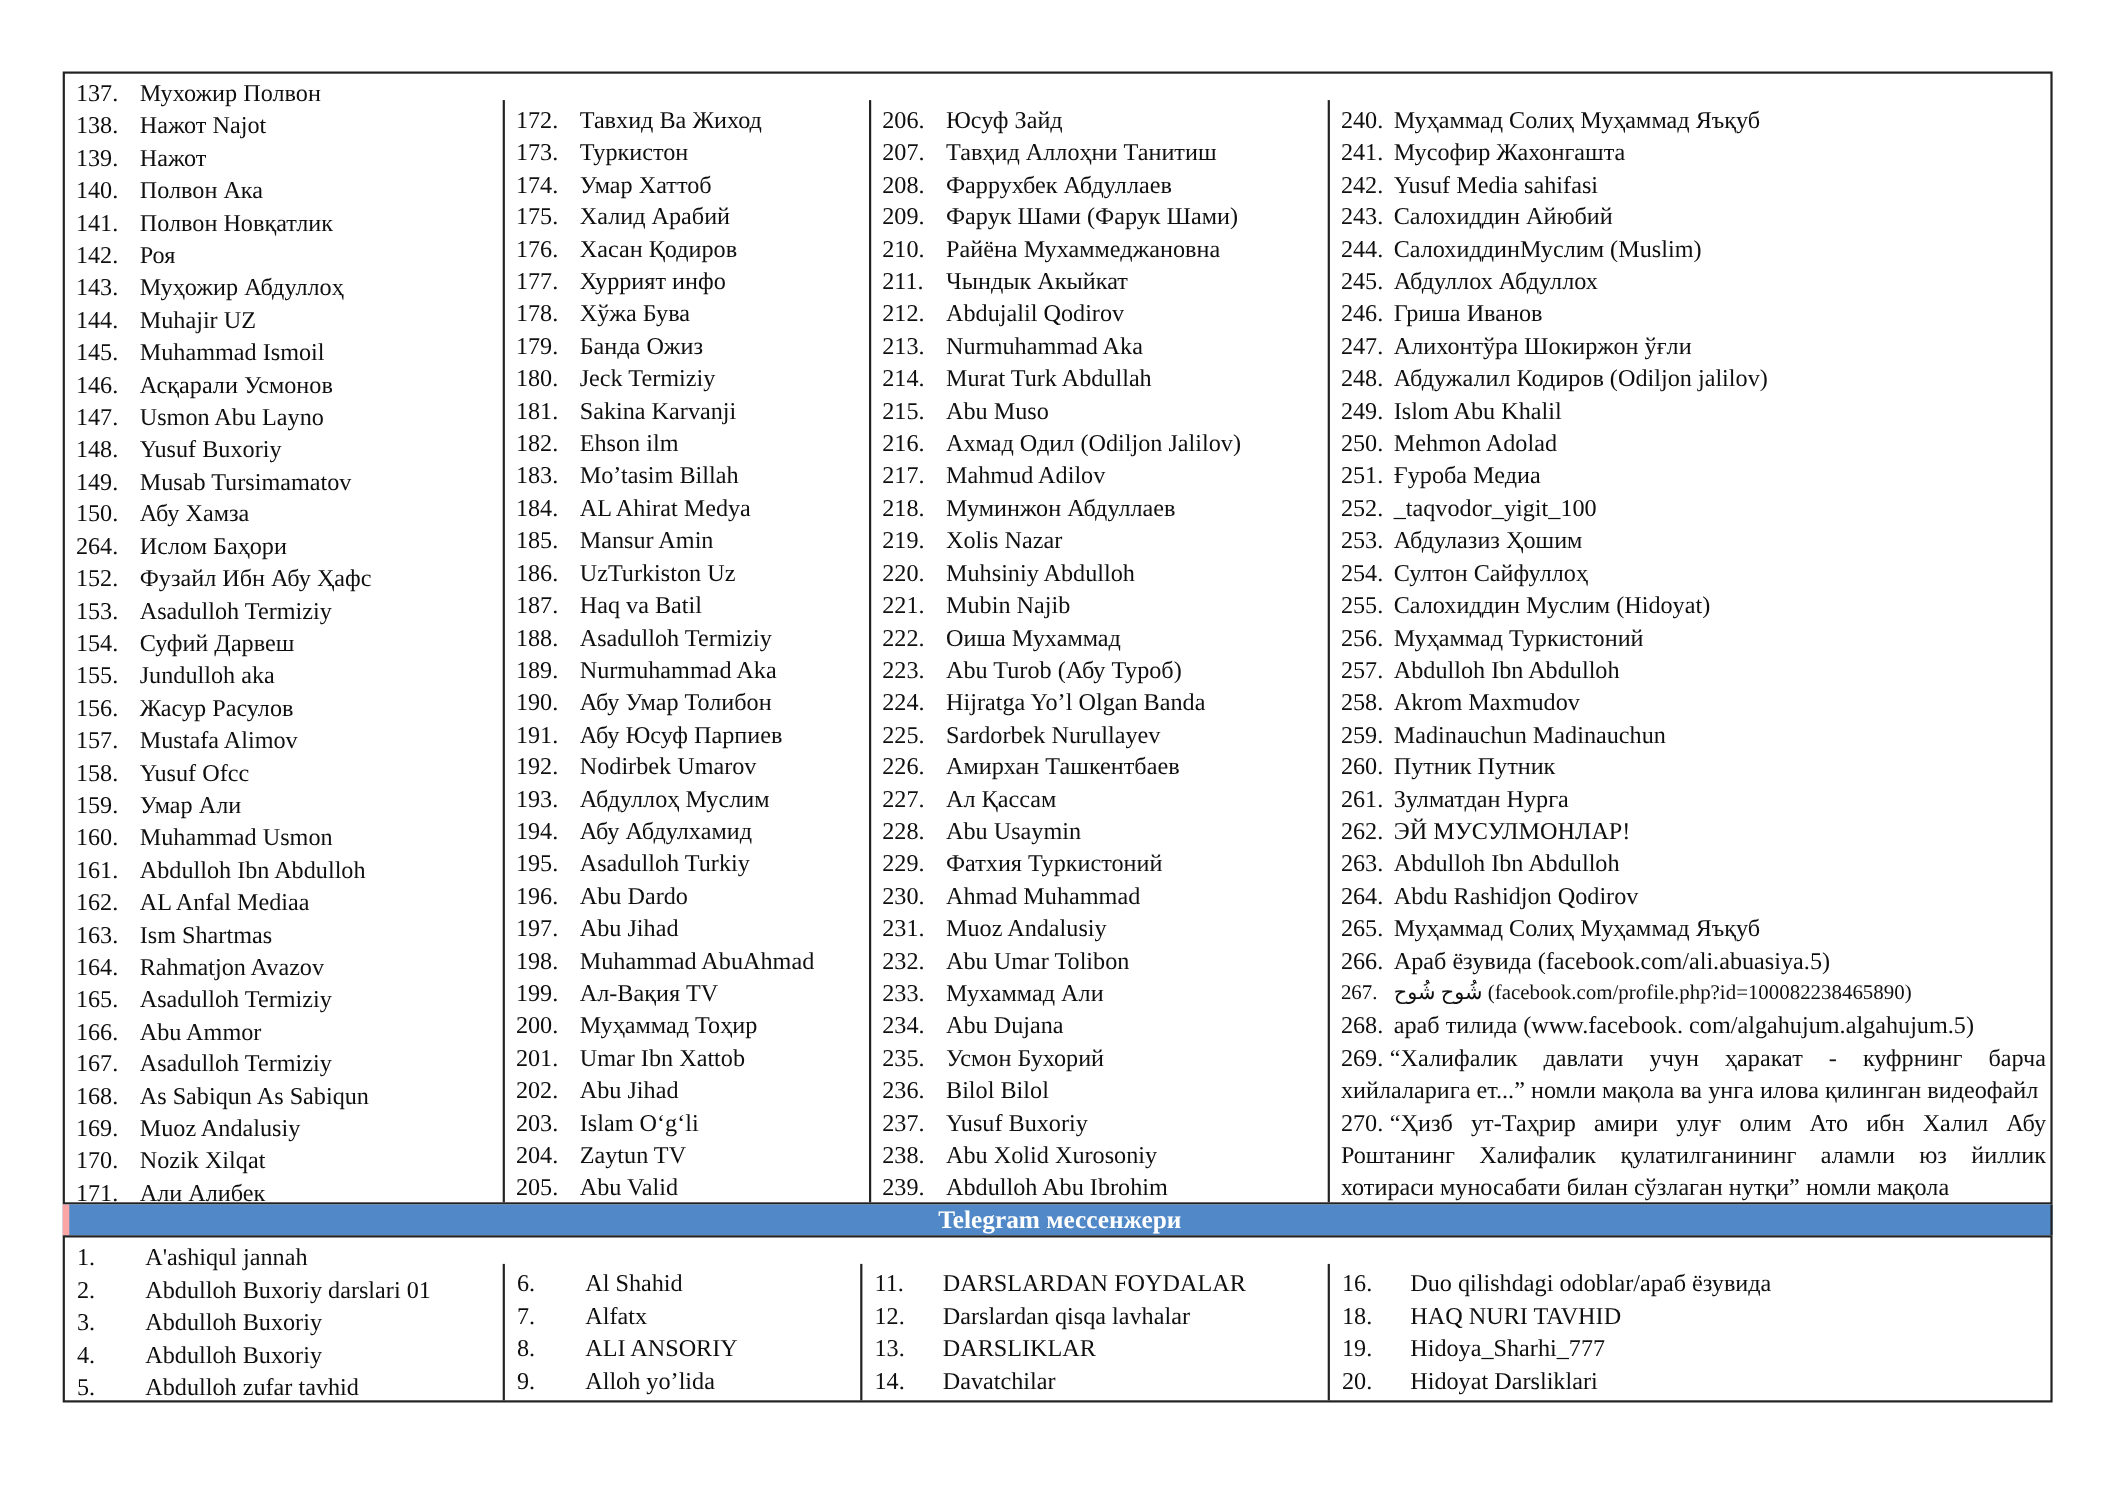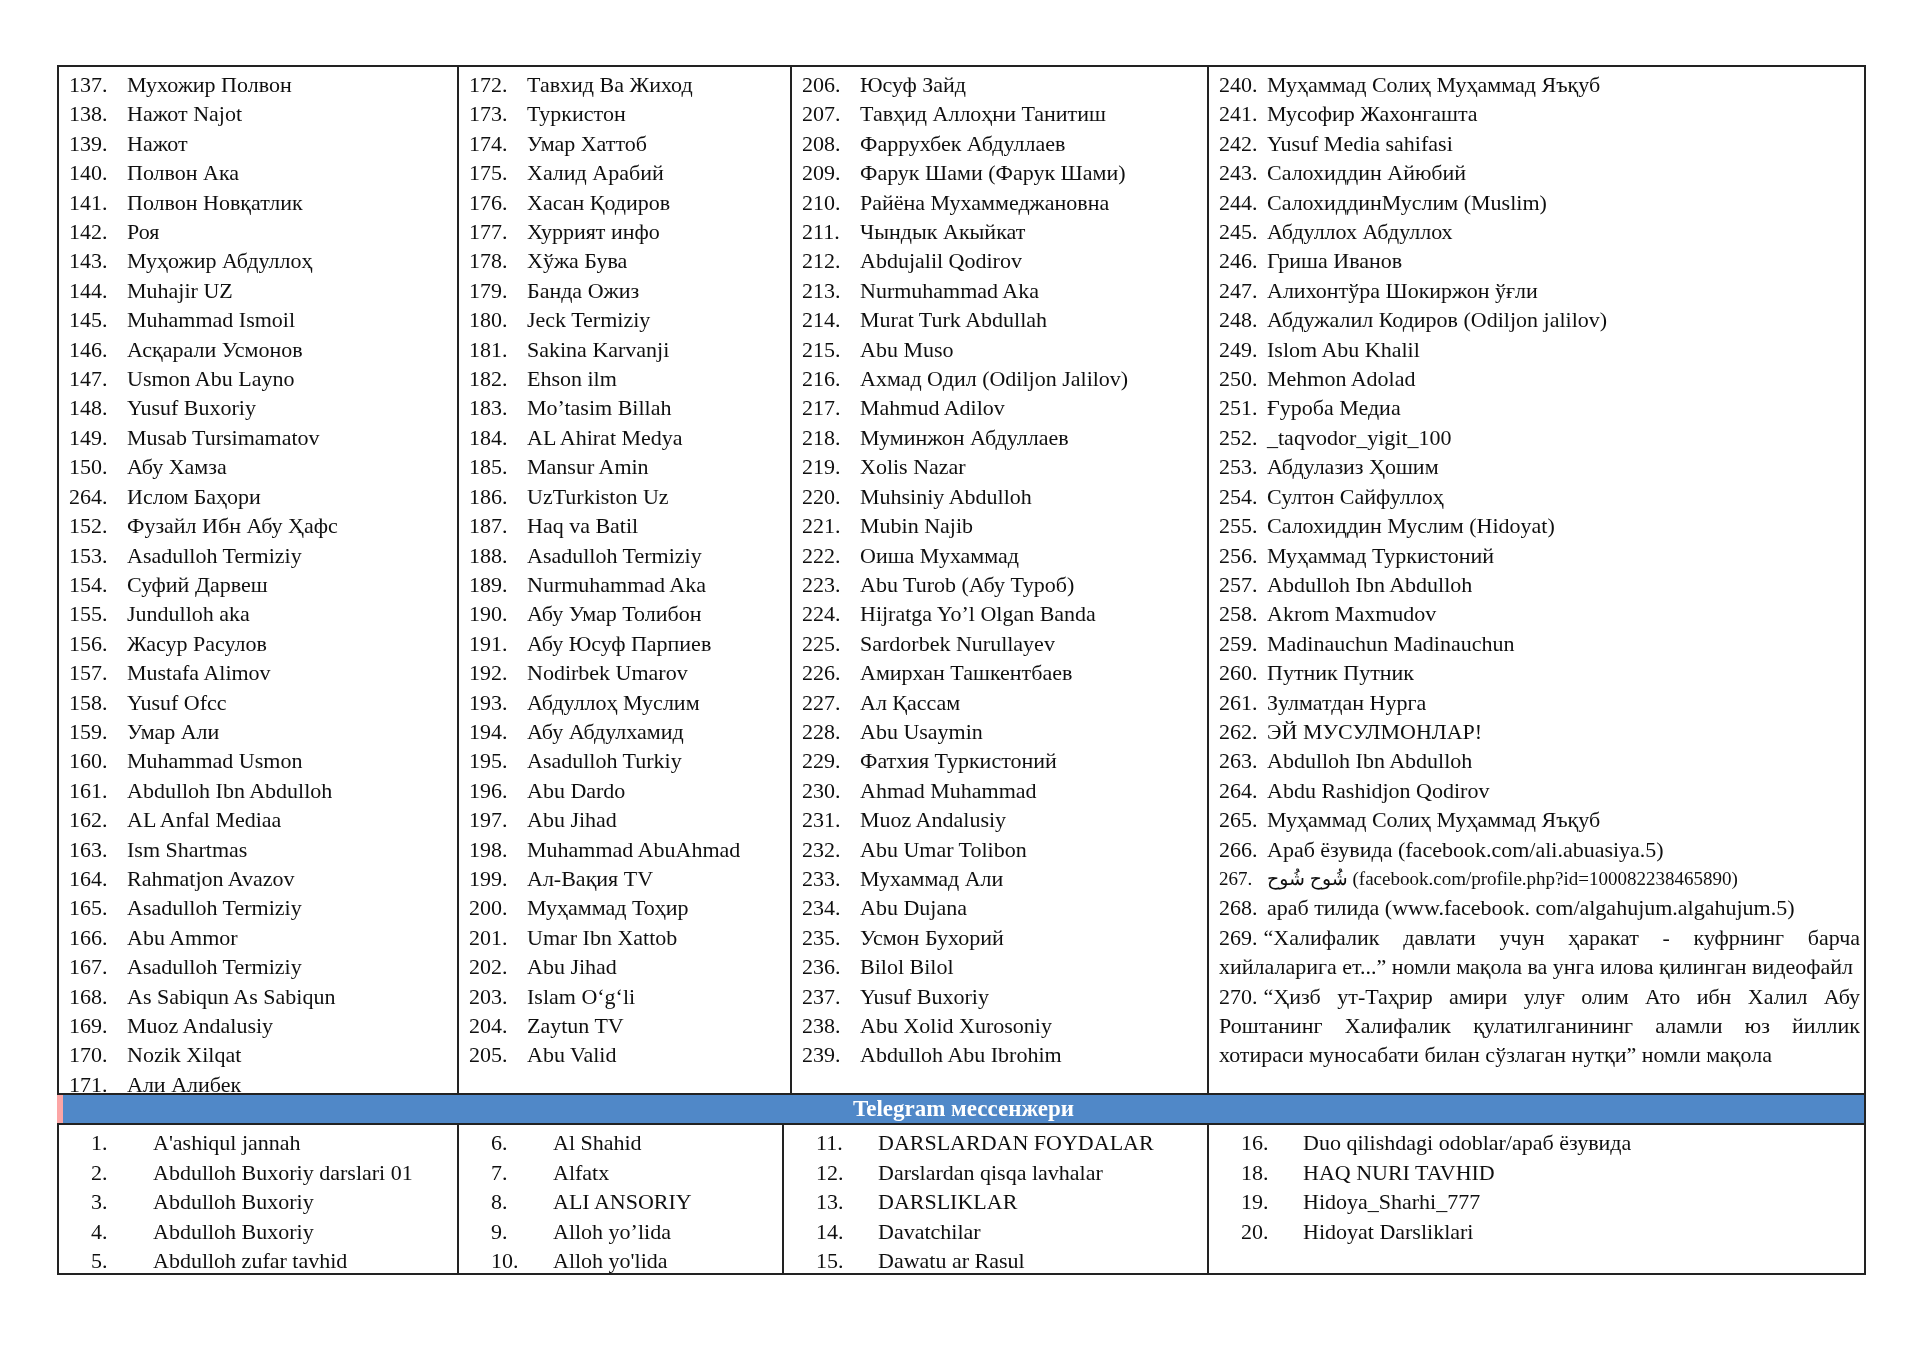--- a/index.html
+++ b/index.html
@@ -31,21 +31,21 @@
   }
   .tbl-bottom{
     grid-template-columns:398px 325px 425px 661px;
     height:152px;
   }
   .col{
     box-sizing:border-box;
     padding:3px 8px 0 10px;
     overflow:hidden;
   }
-  .col + .col{border-left:2px solid #222;}
+  .col + .col{border-left:2px solid #222;margin-top:24px;}
   .item{
     font-size:22px;
     line-height:29.4px;
     white-space:nowrap;
   }
   .item .num{
     display:inline-block;
     width:58px;
   }
   .col.tight .item .num{width:48px;}
@@ -67,21 +67,21 @@
     border-right:2px solid #222;
     text-align:center;
     color:#ffffff;
     font-weight:bold;
     font-size:23px;
     line-height:27px;
   }
   .tbl-bottom .item{
     line-height:29.6px;
   }
-  .tbl-bottom .col{padding-left:32px;}
+  .tbl-bottom .col{padding-left:11px;}
   .tbl-bottom .item .num{width:62px;}
 </style>
 </head>
 <body>
 
 <div class="page">
   <div class="doc">
 
     <div class="tbl tbl-top">
       <div class="col">

